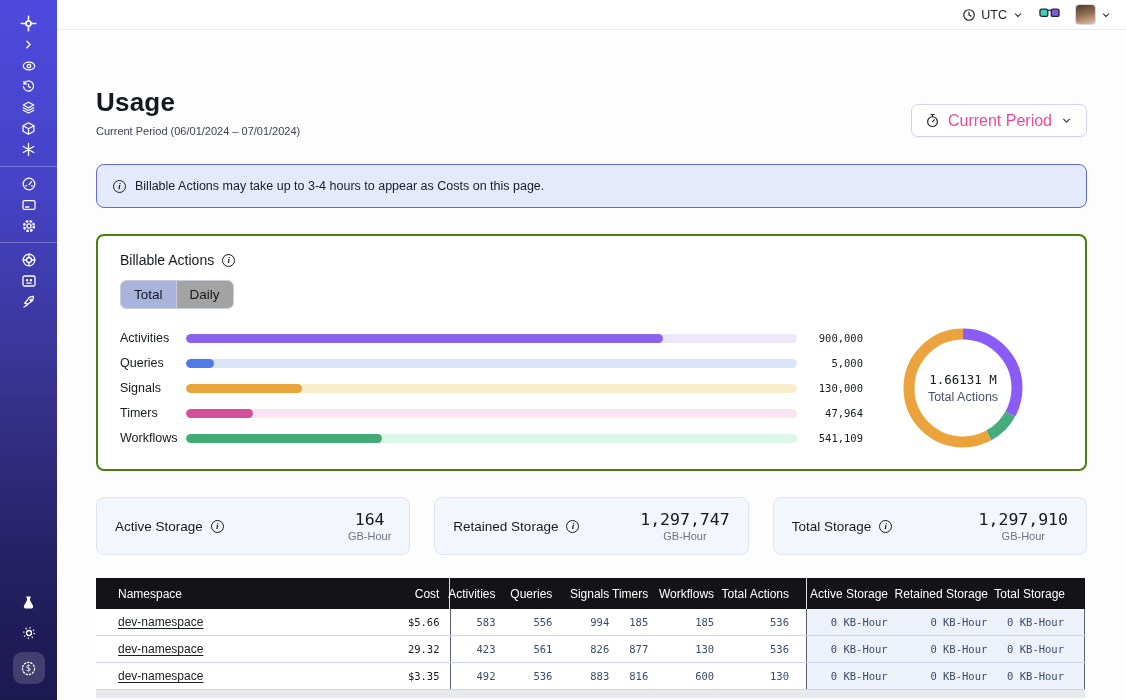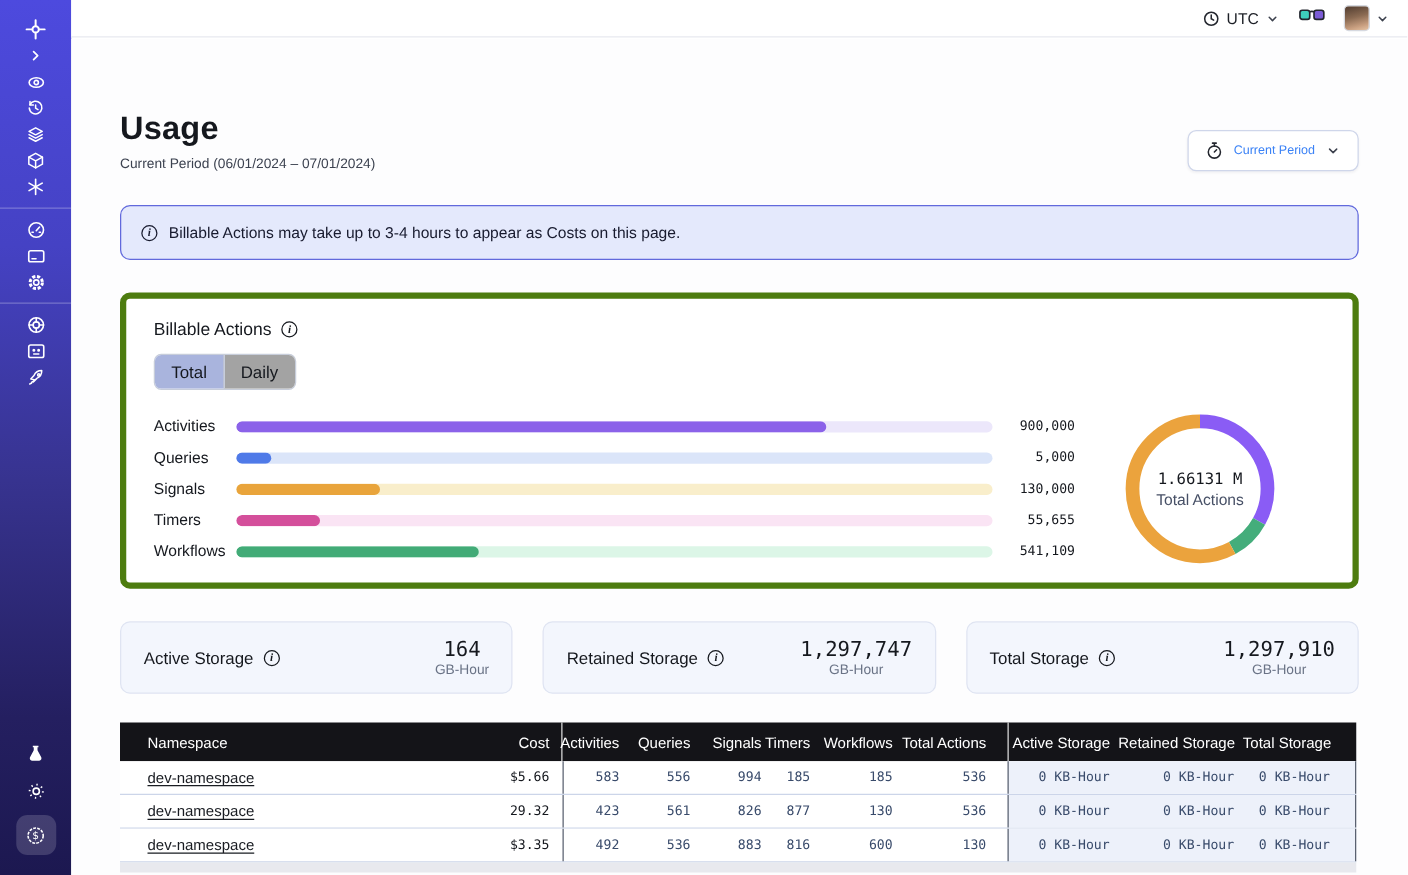--- a/index.html
+++ b/index.html
@@ -39,39 +39,39 @@
   
   .main {
     position:absolute; left:57px; top:31px; right:0; bottom:0;
     background:#fdfdfe; padding:0 39px;
   }
   .page-header { display:flex; justify-content:space-between; align-items:flex-end; margin-top:56px; }
   .page-title { font-size:26px; font-weight:700; letter-spacing:.2px; margin:0; color:#15181e; }
   .page-sub { font-size:11px; color:#3c4250; margin-top:7px; }
   .period-btn {
     display:flex; align-items:center; gap:8px; height:33px; padding:0 13px;
-    background:#fff; border:1px solid #cfd6ea; border-radius:7px; font-size:10px; color:#3b82f6;
+    background:#fff; border:1px solid #cfd6ea; border-radius:7px; font-size:16px; color:#ec4899;
     box-shadow:0 1px 2px rgba(16,24,40,.05); cursor:pointer;
   }
 
   .info-i {
     display:inline-flex; width:13px; height:13px; border:1.2px solid currentColor; border-radius:50%;
     align-items:center; justify-content:center; flex:0 0 auto;
     font:italic 700 9px "Liberation Serif", serif; line-height:1;
   }
 
   .banner {
     margin-top:27px; background:#e4e9fc; border:1px solid #6169dc; border-radius:8px;
     height:44px; display:flex; align-items:center; gap:9px; padding:0 16px;
     font-size:12.5px; color:#181b2f;
   }
 
   
   .bill-card {
-    margin-top:26px; background:#fff; border:5px solid #4d7c0f; border-radius:8px;
+    margin-top:26px; background:#fff; border:2px solid #4d7c0f; border-radius:8px;
     padding:16px 22px 14px; height:237px;
   }
   .bill-head { display:flex; align-items:center; gap:8px; font-size:14px; font-weight:500; }
   .tabs { display:inline-flex; margin-top:12px; border:1px solid #c7cdda; border-radius:6px; overflow:hidden; }
   .tab { padding:6px 13px; font-size:13.5px; background:#a3a3a3; cursor:pointer; }
   .tab.active { background:#a9b4dd; }
   .tab + .tab { border-left:1px solid #c7cdda; }
   .chart-row { display:flex; align-items:center; margin-top:13px; }
   .bars { flex:1; display:flex; flex-direction:column; }
   .bar-row { display:flex; align-items:center; height:25px; }
@@ -310,21 +310,21 @@
           <div class="bar-track" style="background: rgb(249, 238, 203);">
               <div class="bar-fill" style="width: 19%; background: rgb(233, 164, 59);"></div>
             </div>
           <span class="bar-value mono">130,000</span>
         </div>
         <div class="bar-row">
           <span class="bar-label">Timers</span>
           <div class="bar-track" style="background: rgb(250, 228, 244);">
               <div class="bar-fill" style="width: 11%; background: rgb(212, 79, 155);"></div>
             </div>
-          <span class="bar-value mono">55,655</span>
+          <span class="bar-value mono">47,964</span>
         </div>
         <div class="bar-row">
           <span class="bar-label">Workflows</span>
           <div class="bar-track" style="background: rgb(220, 246, 231);">
               <div class="bar-fill" style="width: 32%; background: rgb(66, 171, 119);"></div>
             </div>
           <span class="bar-value mono">541,109</span>
         </div>
       </div>
       <div class="donut-wrap">

